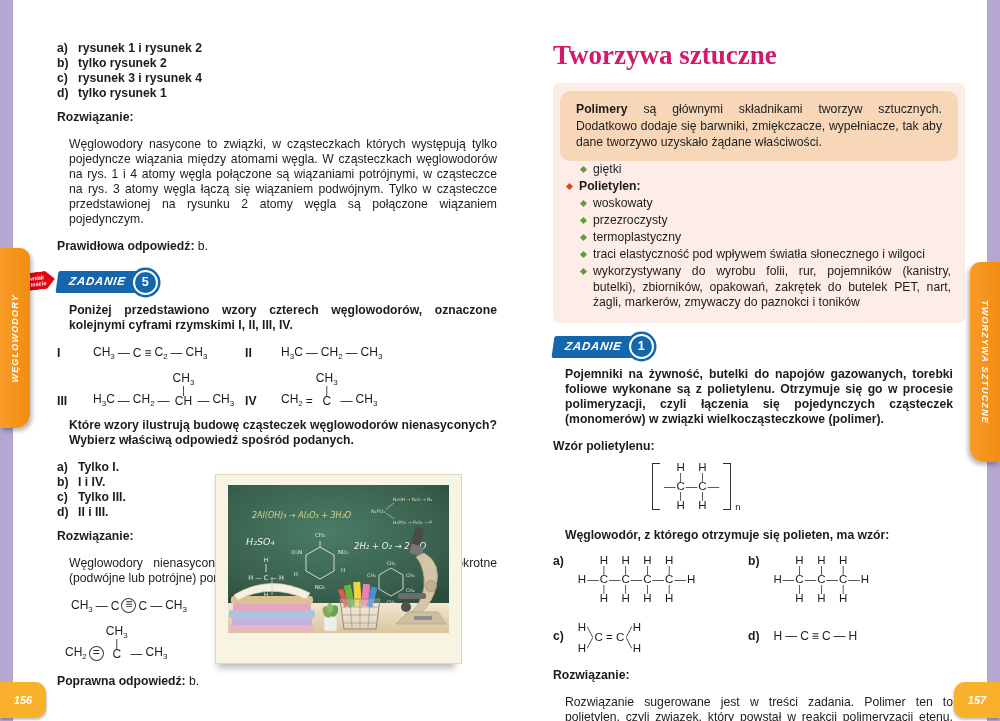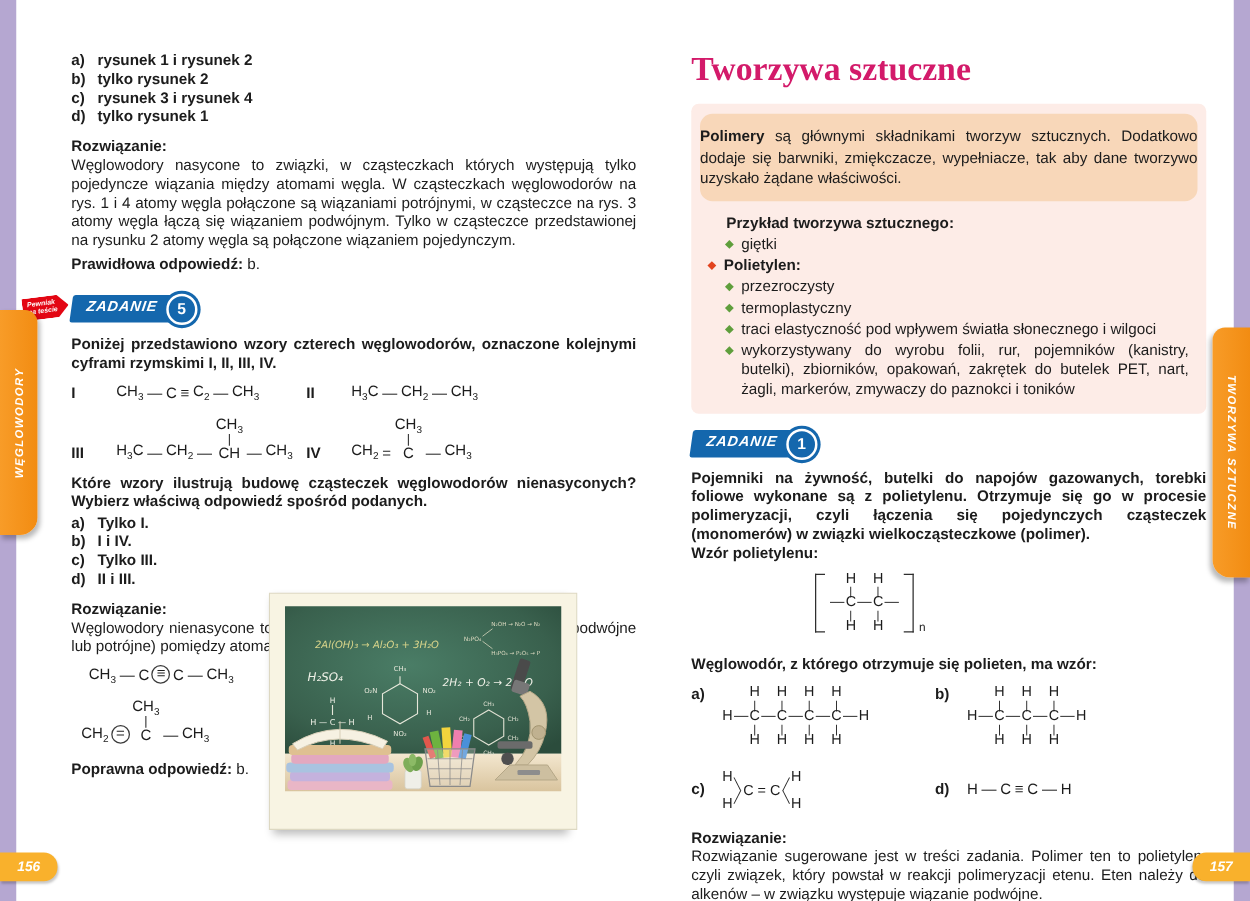--- a/index.html
+++ b/index.html
@@ -9,27 +9,27 @@
   .edge{position:absolute;top:0;width:13px;height:721px;background:#b5a7d1;}
   .edge.left{left:0;} .edge.right{right:0;}
   
   .vtab{position:absolute;background:linear-gradient(90deg,#f89c28,#f28c12);box-shadow:2px 3px 4px rgba(0,0,0,.28);
         display:flex;align-items:center;justify-content:center;z-index:5;}
   .vtab.left{left:0;top:248px;width:30px;height:180px;border-radius:0 10px 14px 0;}
   .vtab.right{right:0;top:262px;width:30px;height:200px;border-radius:10px 0 0 14px;box-shadow:-2px 3px 4px rgba(0,0,0,.28);}
   .vtab span{writing-mode:vertical-rl;color:#fff;font-weight:bold;font-style:italic;font-size:9px;letter-spacing:1.2px;white-space:nowrap;}
   .vtab.left span{transform:rotate(180deg);}
   
-  .pnum{position:absolute;top:682px;width:46px;height:23px;background:#f9b12c;color:#fff;
+  .pnum{position:absolute;top:682px;width:46px;height:36px;background:#f9b12c;color:#fff;
         font-weight:bold;font-style:italic;font-size:11px;display:flex;align-items:center;justify-content:center;z-index:5;}
   .pnum.left{left:0;border-radius:0 11px 11px 0;box-shadow:1px 2px 2px rgba(0,0,0,.22);}
   .pnum.right{right:0;border-radius:11px 0 0 11px;box-shadow:-1px 2px 2px rgba(0,0,0,.22);align-items:center;}
   
   .page{position:absolute;font-size:12.2px;line-height:15px;}
-  .para{text-align:justify;margin:0;}
+  .para{text-align:justify;margin:12px;}
   .bold{font-weight:bold;}
   .opt-line{display:flex;gap:7px;font-weight:bold;line-height:15px;}
   .opt-line .okey{min-width:14px;}
   .heading{font-weight:bold;margin-top:9px;}
   .correct{margin-top:4px;}
   .correct .lbl{font-weight:bold;}
   
   .badge-row{position:relative;display:flex;align-items:center;margin-top:16px;height:24px;}
   .zbadge{position:relative;display:inline-flex;align-items:center;background:#1467ad;color:#fff;
           font-weight:bold;font-style:italic;font-size:11.5px;letter-spacing:.8px;
@@ -58,21 +58,21 @@
   .brk{width:7px;align-self:stretch;margin:1px 3px;}
   .brk.l{border:1.6px solid #2e2e2e;border-right:none;}
   .brk.r{border:1.6px solid #2e2e2e;border-left:none;}
   .polyn{align-self:flex-end;font-size:9.5px;margin-left:1px;margin-bottom:-2px;}
   .eth{display:inline-flex;align-items:center;font-size:11.5px;line-height:11px;}
   .ethcol{display:inline-flex;flex-direction:column;align-items:center;gap:10px;}
   .diagcol{display:inline-flex;flex-direction:column;align-items:center;gap:2px;font-size:9px;line-height:9px;margin:0 1px;}
   
   .rtitle{font-family:"Liberation Serif", serif;font-weight:bold;font-size:27px;line-height:30px;color:#d31a6a;margin:0;}
   .infobox{background:#fdece7;border-radius:6px;margin-top:13px;padding:8px 0 12px;}
-  .peach{background:#f8d7b9;border-radius:10px;margin:0 7px;padding:10px 0;line-height:16.5px;text-align:justify;}
+  .peach{background:#f8d7b9;border-radius:10px;margin:0 7px;padding:10px 16px;line-height:16.5px;text-align:justify;}
   .exhead{font-weight:bold;margin:10px 16px 2px 28px;}
   .blist{margin:0 14px 0 14px;}
   .bitem{display:flex;gap:7px;line-height:15.5px;margin-top:1.5px;}
   .bitem .diam{flex:0 0 auto;width:5px;height:5px;transform:rotate(45deg);margin-top:5px;background:#5f9e3c;}
   .bitem.main{font-weight:bold;}
   .bitem.main .diam{background:#e2431e;}
   .bitem.sub{margin-left:14px;}
   .bitem .btext{text-align:justify;}
   .ropts{display:grid;grid-template-columns:195px 1fr;row-gap:16px;margin-top:10px;}
   .rcell{display:flex;gap:14px;}
@@ -351,29 +351,32 @@
   </div>
 
   <div class="page" style="left:553px;top:40px;width:412px;">
 
     <h1 class="rtitle">Tworzywa sztuczne</h1>
 
     <div class="infobox">
       <div class="peach">
         <span class="bold">Polimery</span><span> są głównymi składnikami tworzyw sztucznych. Dodatkowo dodaje się barwniki, zmiękczacze, wypełniacze, tak aby dane tworzywo uzyskało żądane właściwości.</span>
       </div>
-      <div class="exhead">Przykład tworzywa sztucznego:</div>
       <div class="blist">
         <div class="bitem sub">
           <span class="diam"></span>
           <span class="btext">giętki</span>
         </div>
         <div class="bitem main">
           <span class="diam"></span>
           <span class="btext">Polietylen:</span>
+        </div>
+        <div class="bitem sub">
+          <span class="diam"></span>
+          <span class="btext">woskowaty</span>
         </div>
         <div class="bitem sub">
           <span class="diam"></span>
           <span class="btext">przezroczysty</span>
         </div>
         <div class="bitem sub">
           <span class="diam"></span>
           <span class="btext">termoplastyczny</span>
         </div>
         <div class="bitem sub">

